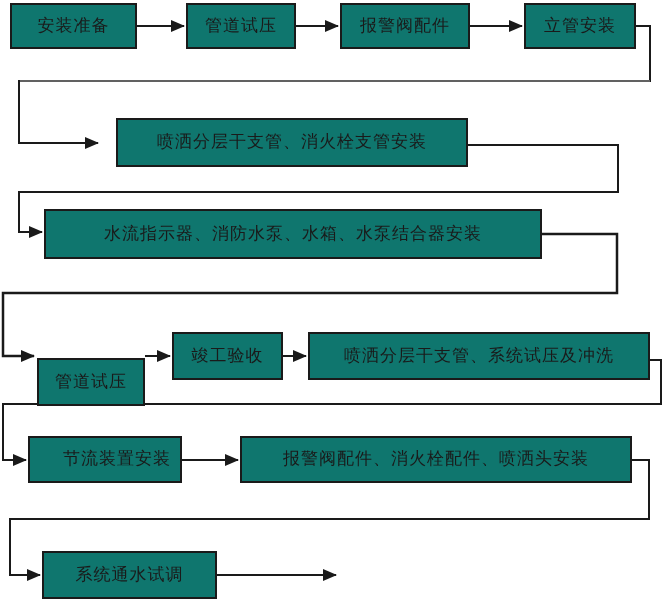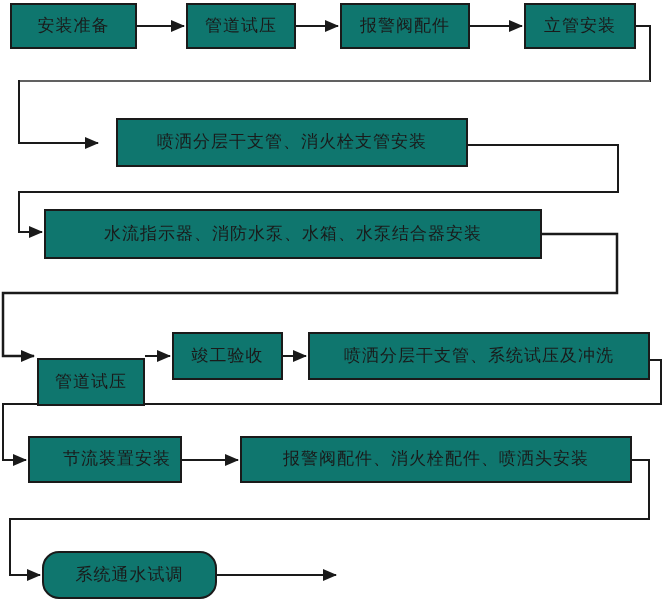--- a/index.html
+++ b/index.html
@@ -31,21 +31,21 @@
   .b1 {left:186px; top:3px;   width:110px; height:46px;}
   .b2 {left:340px; top:3px;   width:130px; height:46px;}
   .b3 {left:524px; top:3px;   width:112px; height:46px;}
   .b4 {left:116px; top:118px; width:352px; height:49px;}
   .b5 {left:44px;  top:209px; width:498px; height:50px;}
   .b6 {left:37px;  top:332px; width:108px; height:48px;margin-top:26px;}
   .b7 {left:172px; top:332px; width:111px; height:48px;}
   .b8 {left:308px; top:332px; width:342px; height:48px;}
   .b9 {left:28px;  top:436px; width:154px; height:47px;padding-left:24px;}
   .b10{left:240px; top:436px; width:392px; height:47px;}
-  .b11{left:42px;  top:551px; width:175px; height:48px;border-radius:17px;}
+  .b11{left:42px;  top:551px; width:175px; height:48px;}
   .b12{left:338px; top:551px; width:139px; height:46px;}
 </style>
 </head>
 <body>
 
 <div id="canvas">
 
   <svg id="wires" width="664" height="601" viewBox="0 0 664 601">
     <defs>
       <marker id="arw" markerUnits="userSpaceOnUse" markerWidth="15" markerHeight="12" refX="13" refY="6" orient="auto">

